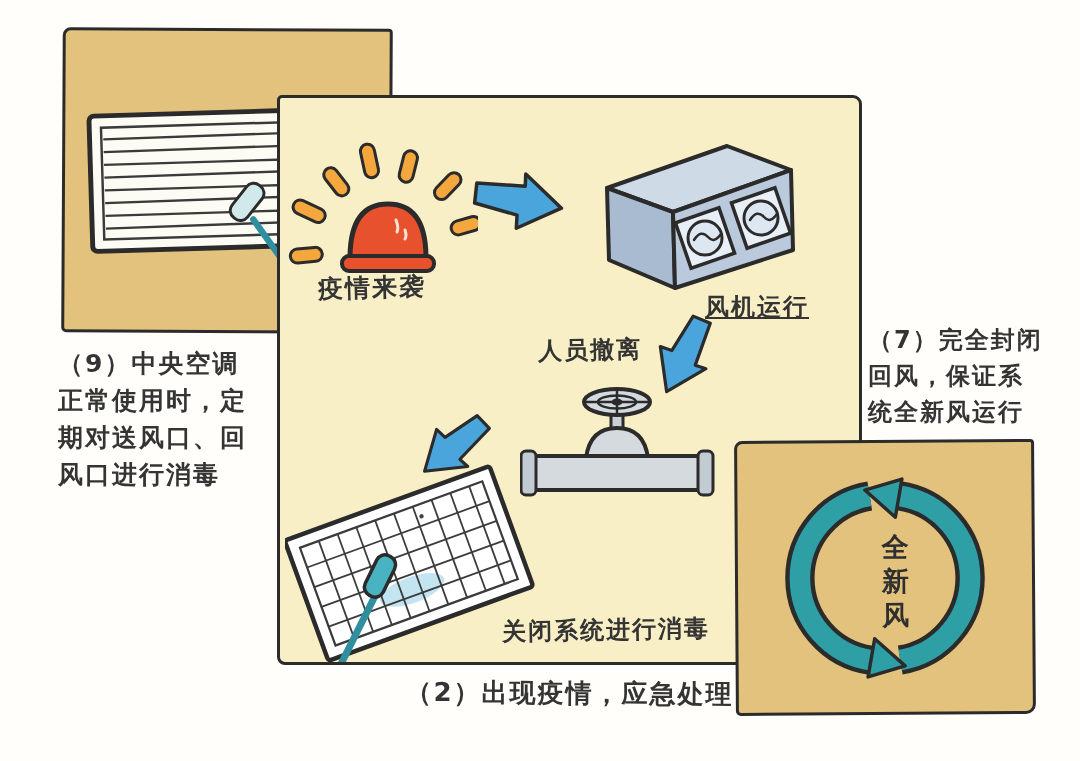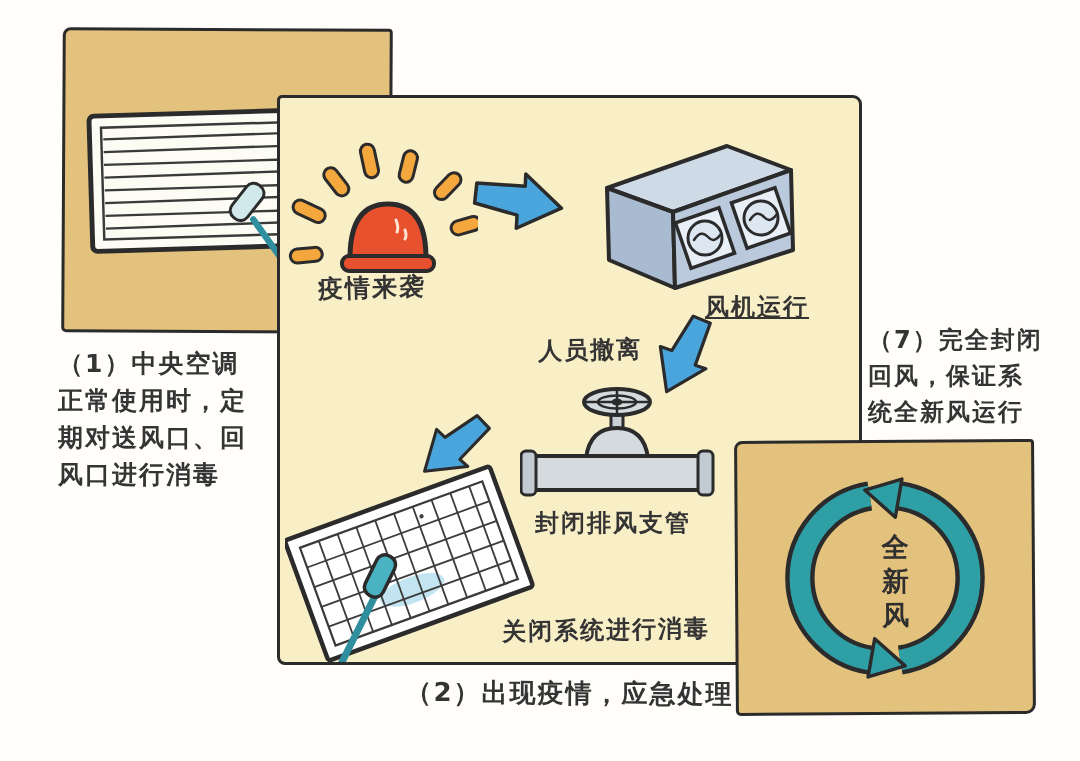--- a/index.html
+++ b/index.html
@@ -55,21 +55,21 @@
       </g>
       <g>
         <path d="M192,192 L272,303" stroke="#2f8f9e" stroke-width="6.5" stroke-linecap="round"></path>
         <g transform="rotate(38 185 175)">
           <rect x="175" y="153" width="20" height="42" rx="9" fill="#d2e9ec" stroke="#2b2b2b" stroke-width="3"></rect>
         </g>
       </g>
     </svg>
   </div>
 
-  <div id="caption-1" class="caption">（1）中央空调
+  <div id="caption-1" class="caption">（9）中央空调
 正常使用时，定
 期对送风口、回
 风口进行消毒</div>
 
   <div id="panel-2" class="panel panel-cream">
 
     <svg class="abs" style="left:8px;top:20px;" width="190" height="180" viewBox="0 0 190 180">
       <g fill="#f4a73c" stroke="#2b2b2b" stroke-width="3">
         <g transform="rotate(-95 100 130)">
             <rect x="93" y="32" width="14" height="32" rx="7"></rect>
@@ -134,21 +134,20 @@
       <ellipse cx="97" cy="22" rx="33" ry="13" fill="#d4dade" stroke="#2b2b2b" stroke-width="4"></ellipse>
       <ellipse cx="97" cy="22" rx="19" ry="6.5" fill="none" stroke="#2b2b2b" stroke-width="2.5"></ellipse>
       <line x1="97" y1="9" x2="97" y2="35" stroke="#2b2b2b" stroke-width="2.5"></line>
       <line x1="64" y1="22" x2="130" y2="22" stroke="#2b2b2b" stroke-width="2.5"></line>
       <ellipse cx="97" cy="22" rx="5.5" ry="3.5" fill="#2b2b2b"></ellipse>
       <path d="M66,78 Q70,48 97,48 Q124,48 128,78 Z" fill="#d4dade" stroke="#2b2b2b" stroke-width="4"></path>
       <rect x="6" y="76" width="182" height="34" rx="9" fill="#d4dade" stroke="#2b2b2b" stroke-width="4"></rect>
       <rect x="1" y="71" width="15" height="44" rx="5" fill="#c3cbd2" stroke="#2b2b2b" stroke-width="3"></rect>
       <rect x="178" y="71" width="15" height="44" rx="5" fill="#c3cbd2" stroke="#2b2b2b" stroke-width="3"></rect>
     </svg>
-    <div class="label lab-24" style="left:255px;top:408px;">封闭排风支管</div>
 
     <svg class="arrow" style="left:130px;top:320px;transform:rotate(142deg);" width="88" height="56" viewBox="0 0 100 62">
       <polygon points="6,22 54,15 52,3 94,29 54,58 52,45 8,42" fill="#4aa5dc" stroke="#2b2b2b" stroke-width="3.5" stroke-linejoin="round"></polygon>
     </svg>
 
     <svg class="abs" style="left:5px;top:350px;" width="250" height="225" viewBox="0 0 250 225">
       <g transform="rotate(-20 128 115)">
         <rect x="15" y="50" width="218" height="128" rx="3" fill="#ffffff" stroke="#2b2b2b" stroke-width="4.5"></rect>
         <rect x="27" y="62" width="194" height="104" fill="none" stroke="#3a3a3a" stroke-width="2.2"></rect>
         <ellipse cx="118" cy="140" rx="34" ry="13" fill="#b9dfee" opacity="0.85"></ellipse>

